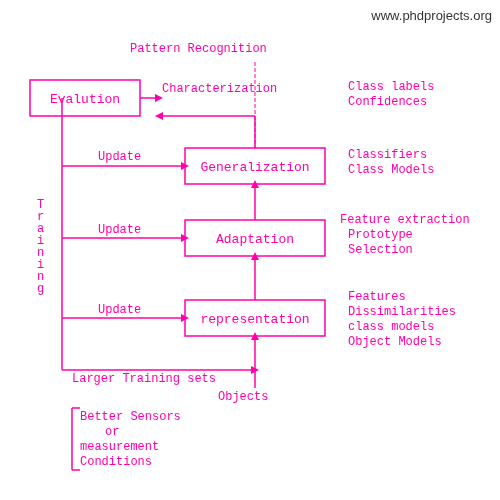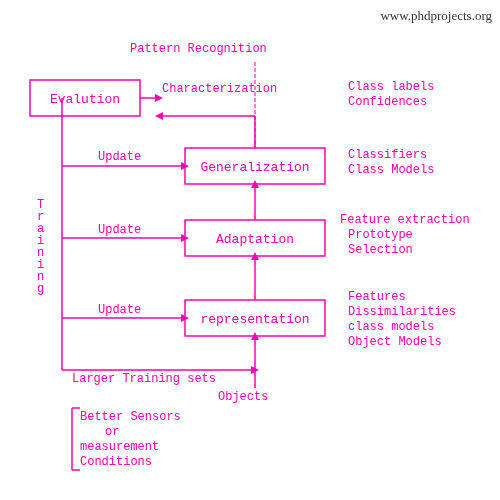--- a/index.html
+++ b/index.html
@@ -10,21 +10,21 @@
       font-family: 'Courier New', Courier, monospace;
       position: relative;
       overflow: hidden;
     }
     .watermark {
       position: absolute;
       top: 8px;
       right: 8px;
       font-size: 13px;
       color: #333;
-      font-family: Liberation Serif, serif;
+      font-family: Liberation Sans, sans-serif;
     }
     svg {
       position: absolute;
       top: 0;
       left: 0;
       width: 500px;
       height: 500px;
     }
   </style>
 </head>

